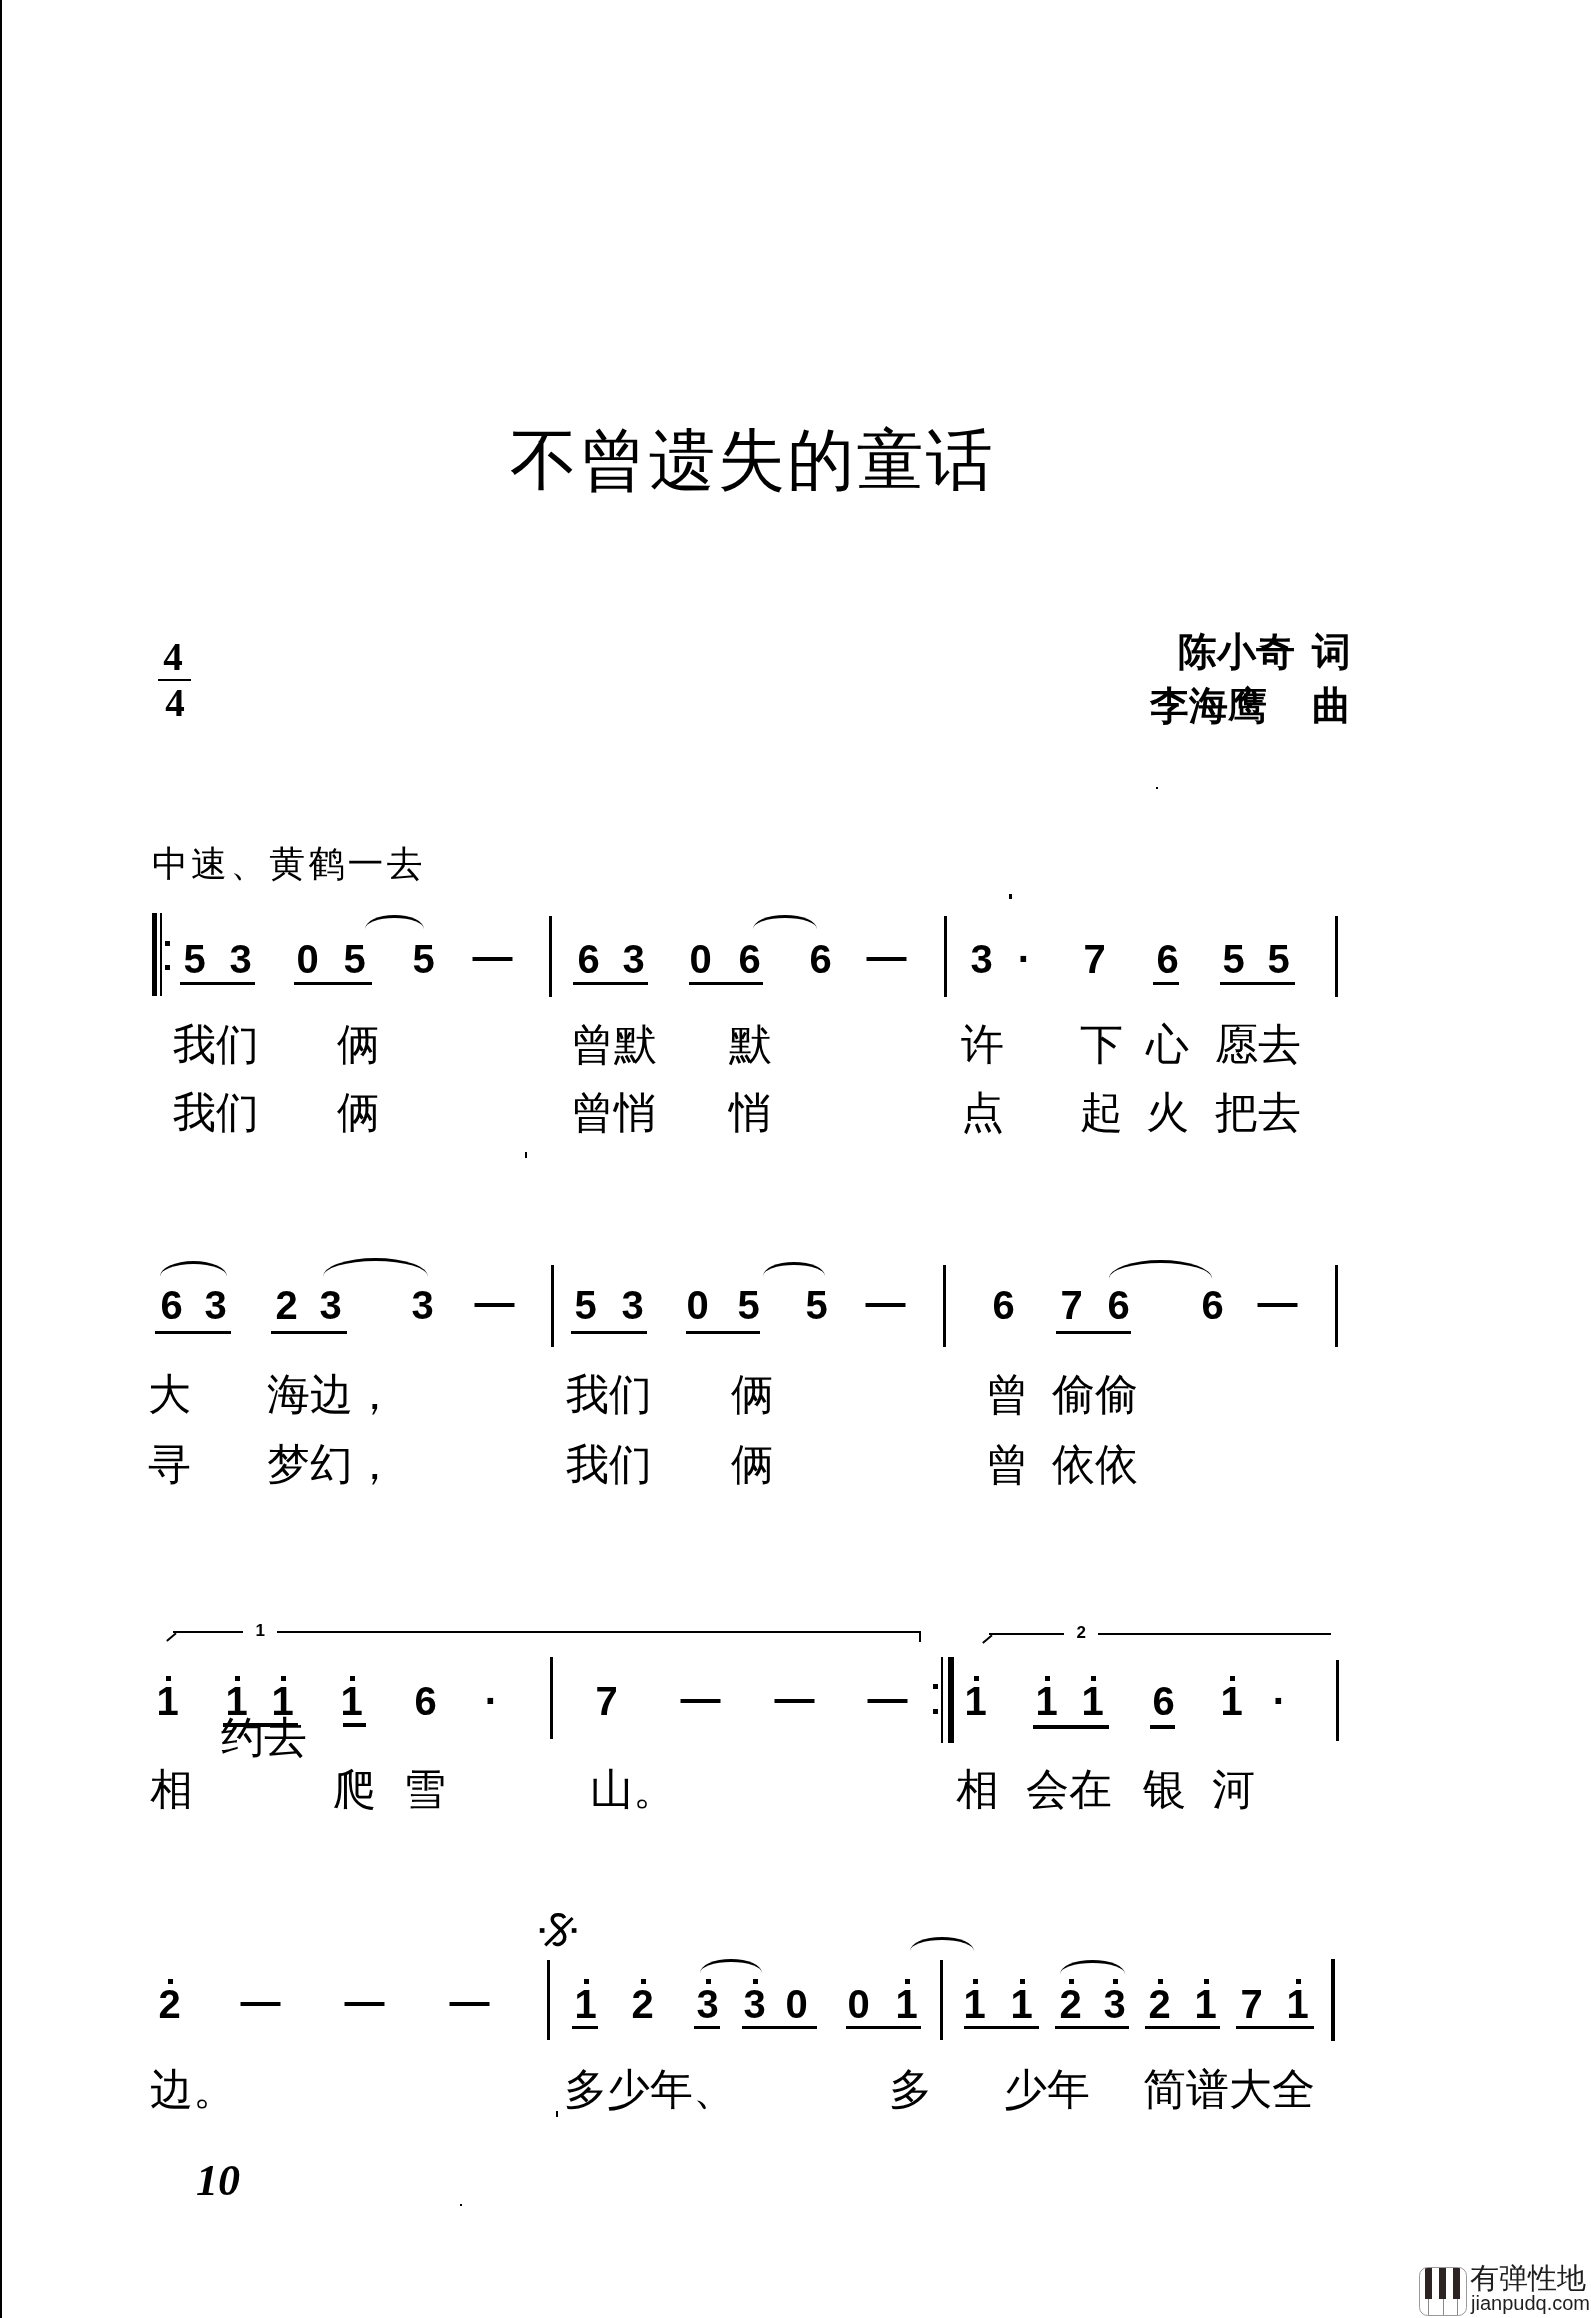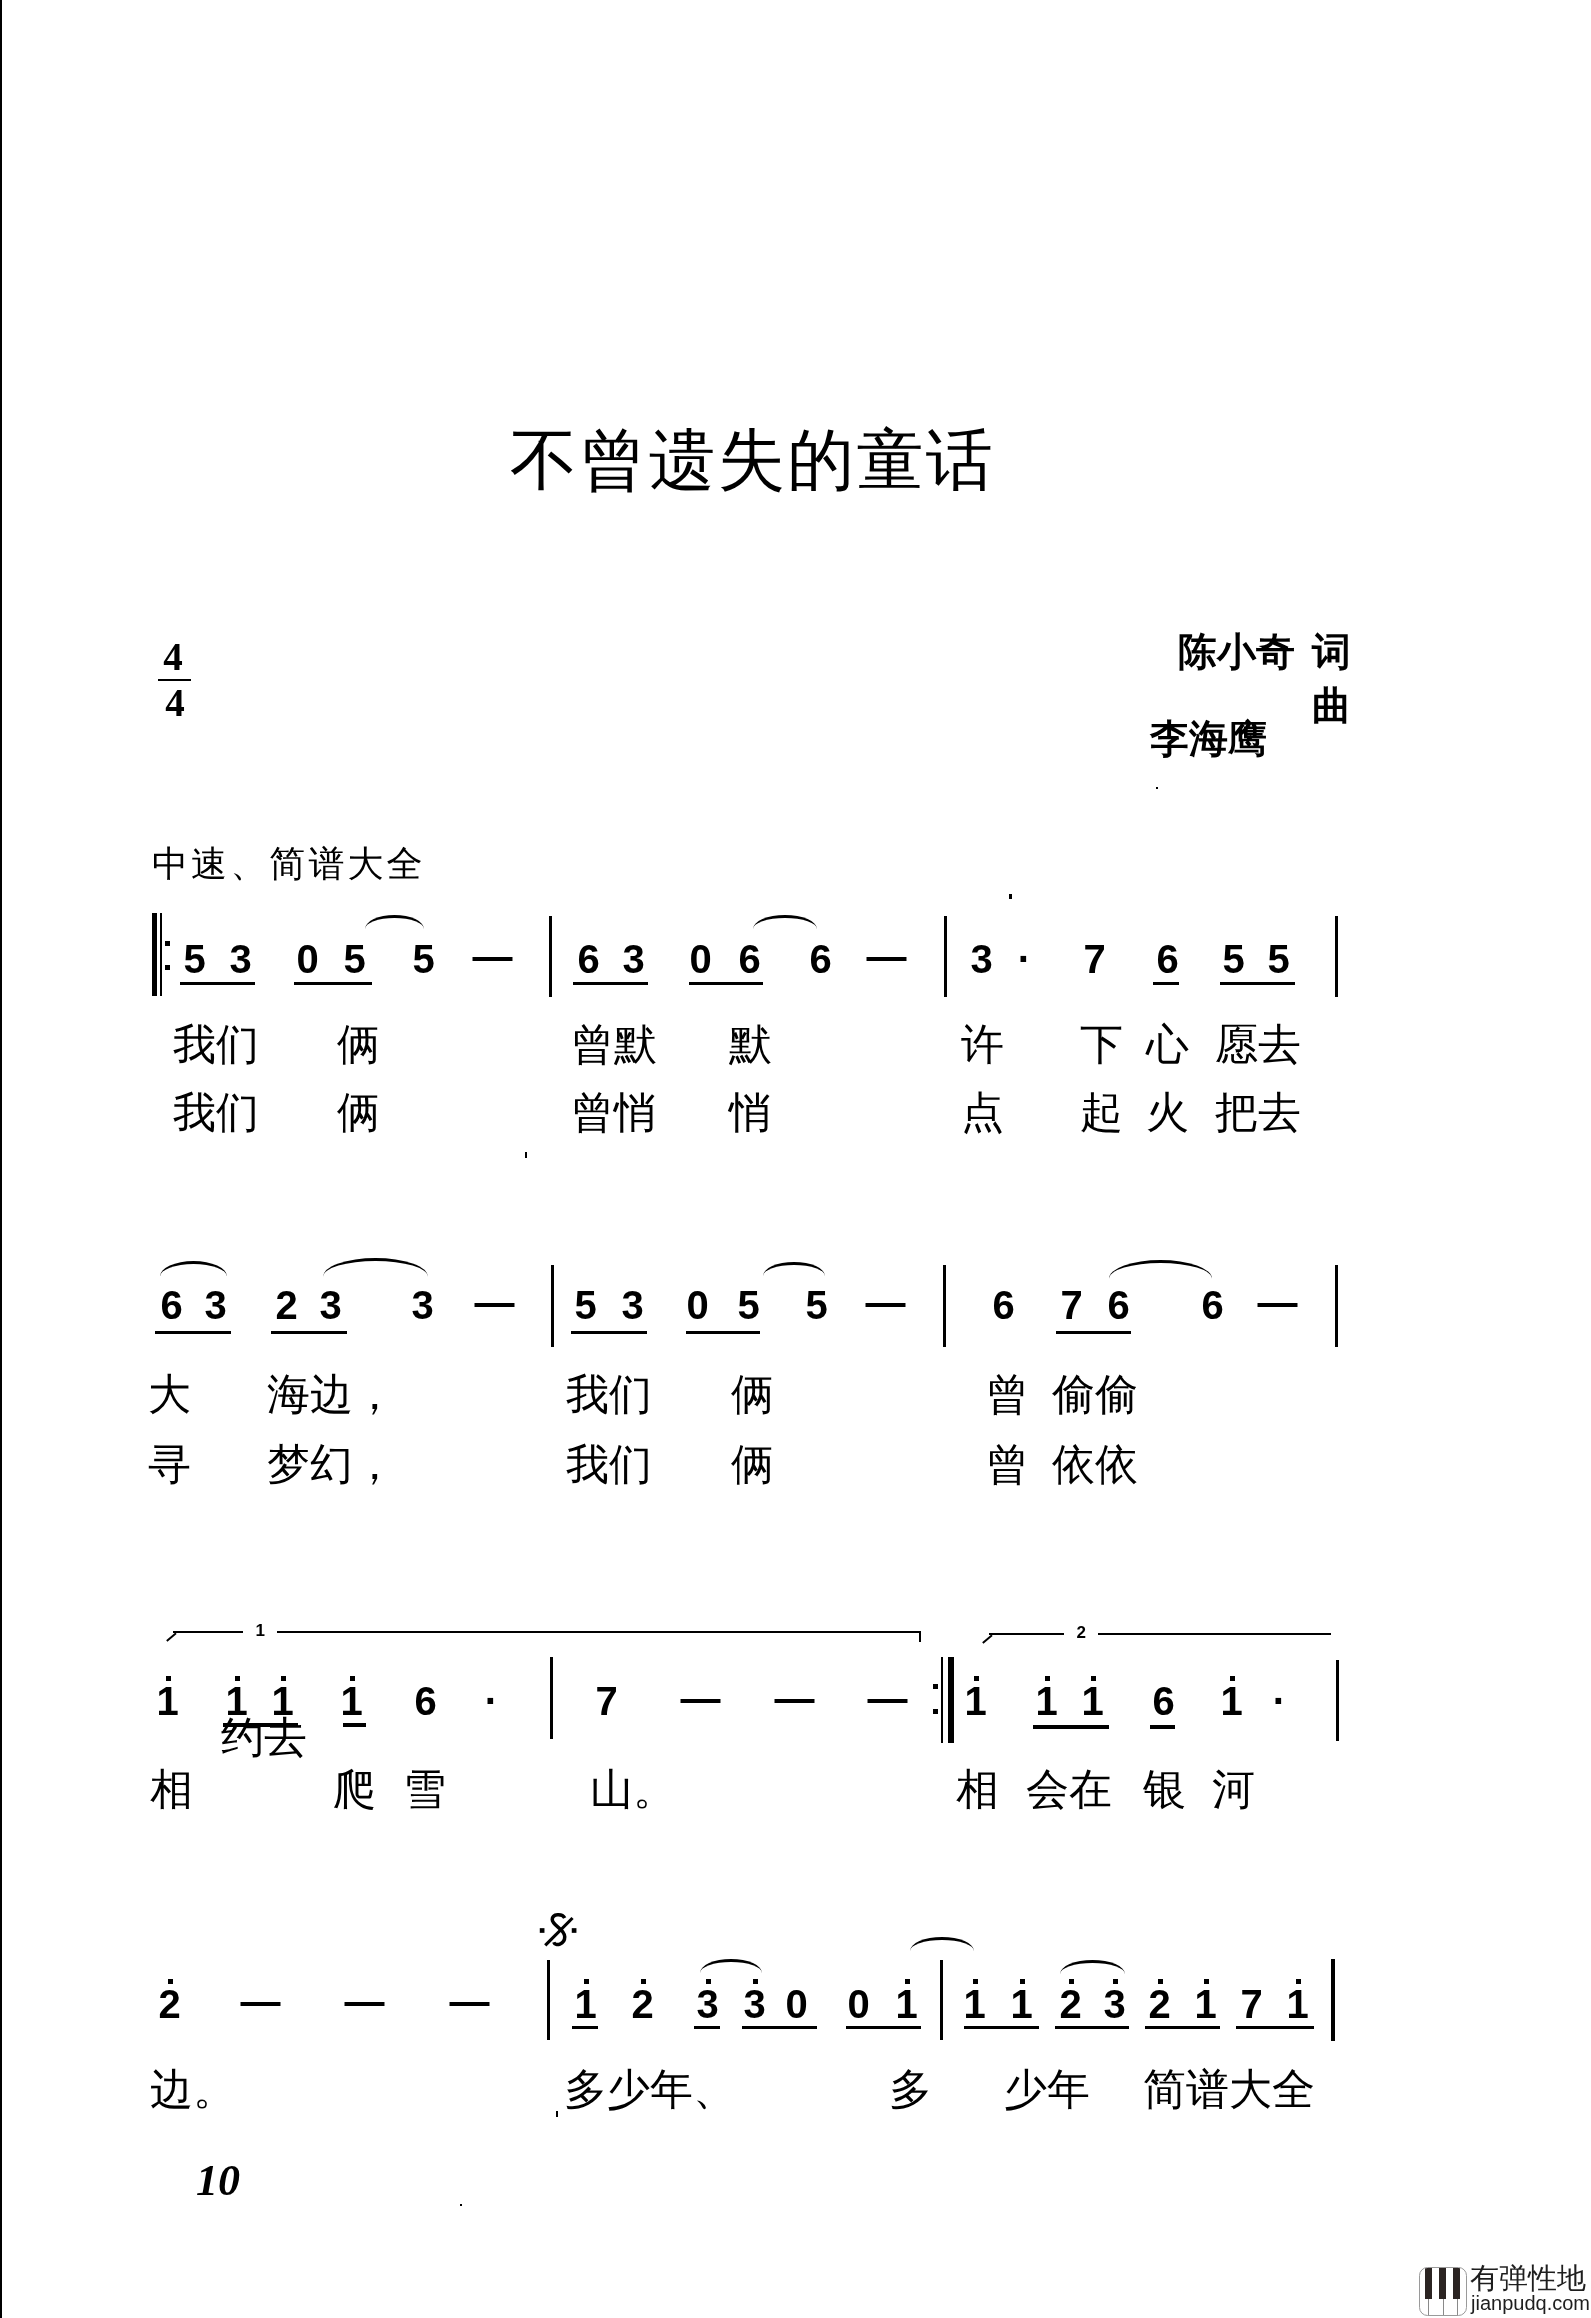--- a/index.html
+++ b/index.html
@@ -43,24 +43,24 @@
   <div class="border-left"></div>
 
   <div class="title">不曾遗失的童话</div>
 
   <div class="ts-num" style="left:173px;top:637px;">4</div>
   <div class="ts-line"></div>
   <div class="ts-num" style="left:175px;top:683px;">4</div>
 
   <div class="credit" style="left:1178px;top:631px;">陈小奇</div>
   <div class="credit" style="left:1312px;top:631px;">词</div>
-  <div class="credit" style="left:1150px;top:718px;">李海鹰</div>
+  <div class="credit" style="left:1150px;top:685px;">李海鹰</div>
   <div class="credit" style="left:1312px;top:685px;">曲</div>
 
-  <div class="tempo">中速、简谱大全</div>
+  <div class="tempo">中速、黄鹤一去</div>
 
   <div>
 
     <div class="bar" style="left:152px;top:913px;height:83px;width:5.4px;"></div>
     <div class="bar" style="left:160px;top:913px;height:83px;width:2.3px;"></div>
     <div class="dot" style="left:165px;top:941px;"></div>
     <div class="dot" style="left:165px;top:965px;"></div>
 
     <div class="slur" style="left:365px;top:915px;width:59px;height:14px;"></div>
     <div class="n" style="left:194px;top:939px;">5</div>

